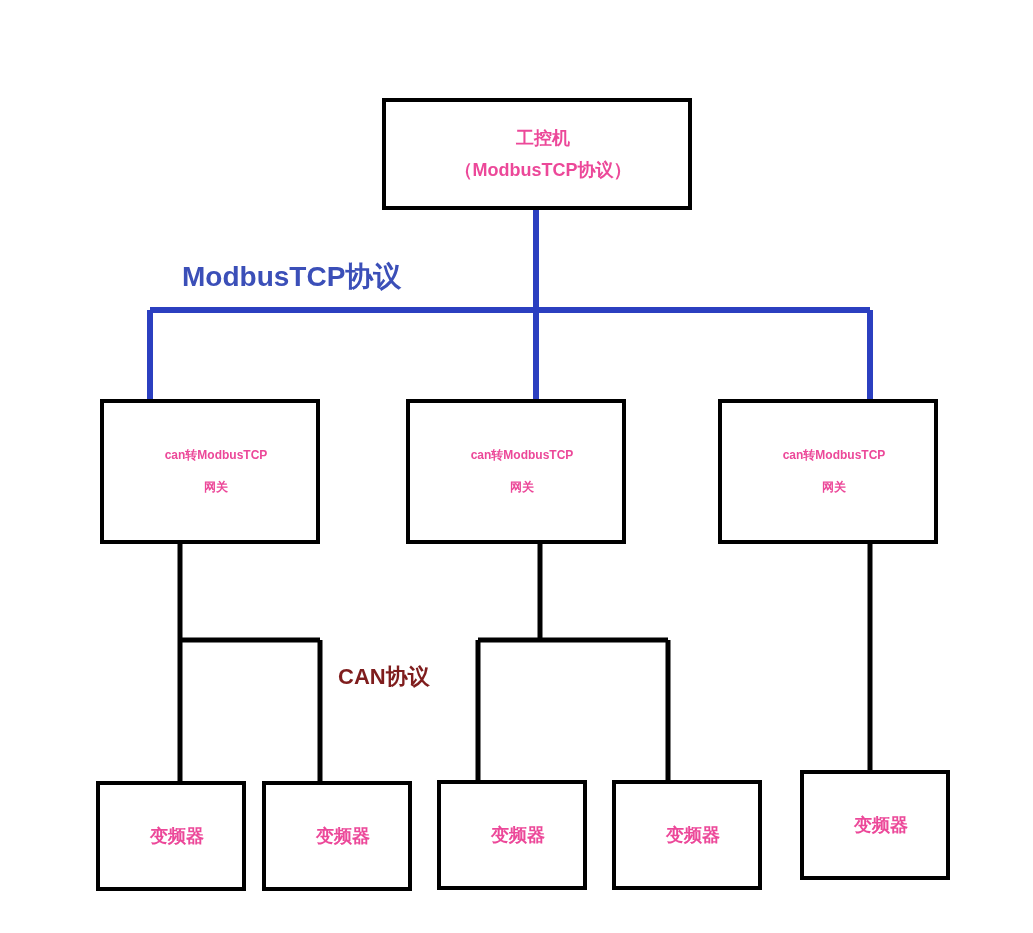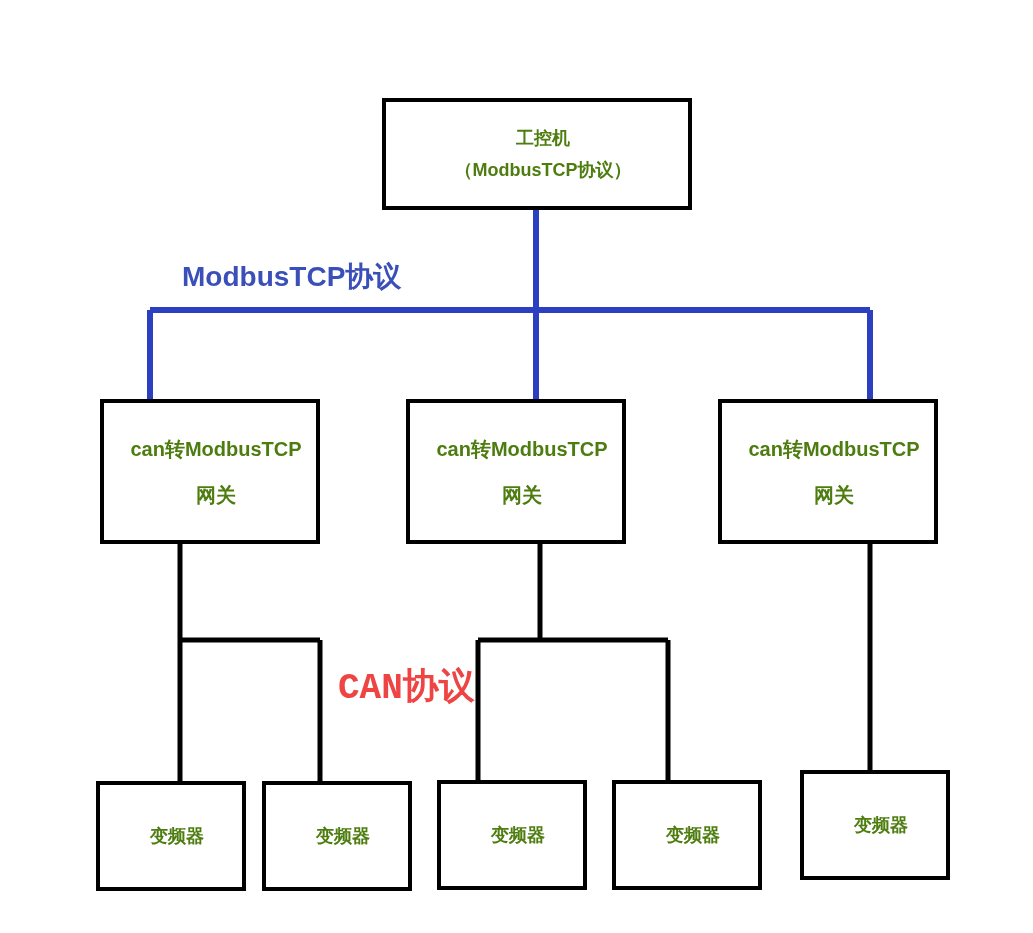--- a/index.html
+++ b/index.html
@@ -16,33 +16,33 @@
   .box {
     position: absolute;
     border: 4px solid #000;
     background: #fff;
     display: flex;
     flex-direction: column;
     align-items: center;
     justify-content: center;
     text-align: center;
     font-weight: bold;
-    color: #4d7c0f;
+    color: #ec4899;
     box-sizing: border-box;
     padding-left: 12px;
   }
   .top-box {
     left: 382px; top: 98px;
     width: 310px; height: 112px;
     font-size: 18px;
     line-height: 1.8;
   }
   .gateway {
     width: 220px; height: 145px;
-    font-size: 20px;
+    font-size: 12px;
     line-height: 1.8;
     gap: 10px;
   }
   .gw1 { left: 100px; top: 399px; }
   .gw2 { left: 406px; top: 399px; }
   .gw3 { left: 718px; top: 399px; }
 
   .inverter {
     width: 150px; height: 110px;
     font-size: 18px;
@@ -57,23 +57,22 @@
     position: absolute;
     font-weight: bold;
   }
   .label-tcp {
     left: 182px; top: 258px;
     font-size: 28px;
     color: #3b4fb8;
   }
   .label-can {
     left: 338px; top: 662px;
-    font-size: 36px;
-    color: #ef4444;
-    font-family: Liberation Mono, monospace;
+    font-size: 22px;
+    color: #7f1d1d;
   }
 
   svg.connectors {
     position: absolute;
     left: 0; top: 0;
     width: 1033px; height: 933px;
     pointer-events: none;
   }
 </style>
 </head>

